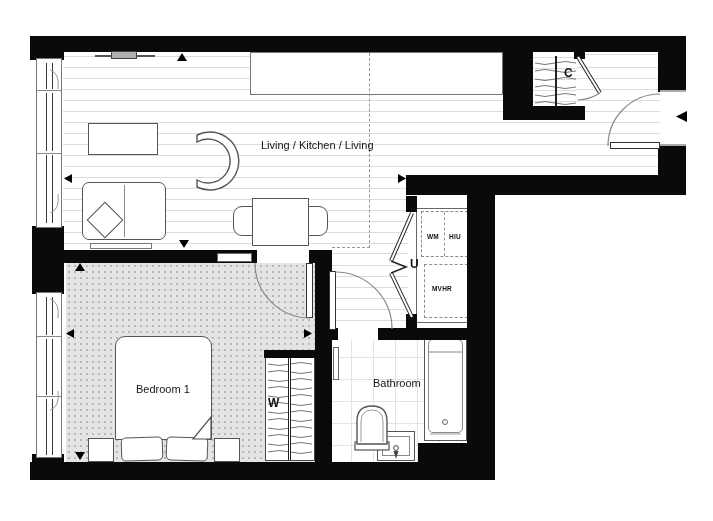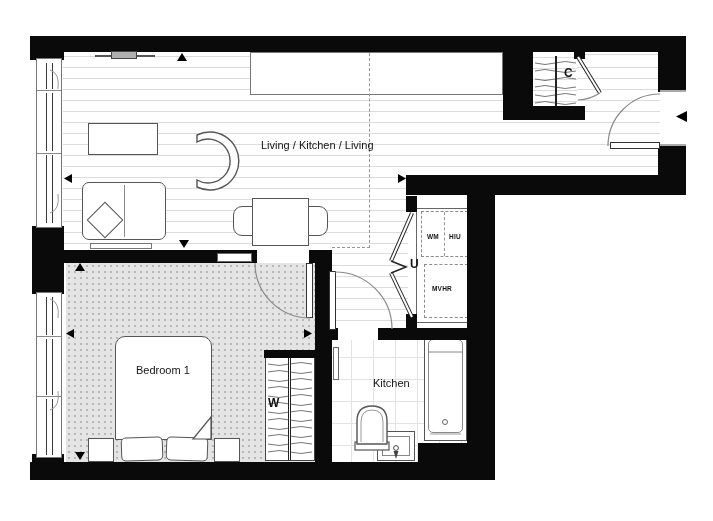--- a/index.html
+++ b/index.html
@@ -219,22 +219,22 @@
       <polygon points="398,174 398,183 406,178.5"></polygon>
       <polygon points="74,329 74,338 66,333.5"></polygon>
       <polygon points="304,329 304,338 312,333.5"></polygon>
     </g>
     <g fill="#000">
       <polygon points="687,111 687,122 676,116.5"></polygon>
     </g>
   </svg>
 
   <div class="lbl lbl-room" style="left:261px;top:140px;">Living / Kitchen / Living</div>
-  <div class="lbl lbl-room" style="left:136px;top:365px;">Bedroom 1</div>
-  <div class="lbl lbl-room" style="left:373px;top:378px;">Kitchen</div>
+  <div class="lbl lbl-room" style="left:136px;top:384px;">Bedroom 1</div>
+  <div class="lbl lbl-room" style="left:373px;top:378px;">Bathroom</div>
   <div class="lbl lbl-letter" style="left:564px;top:67px;">C</div>
   <div class="lbl lbl-letter" style="left:410px;top:258px;">U</div>
   <div class="lbl lbl-letter" style="left:268px;top:397px;">W</div>
   <div class="lbl lbl-tiny" style="left:427px;top:234px;">WM</div>
   <div class="lbl lbl-tiny" style="left:449px;top:234px;">HIU</div>
   <div class="lbl lbl-tiny" style="left:432px;top:286px;">MVHR</div>
 
 </div>
 
 </body></html>

